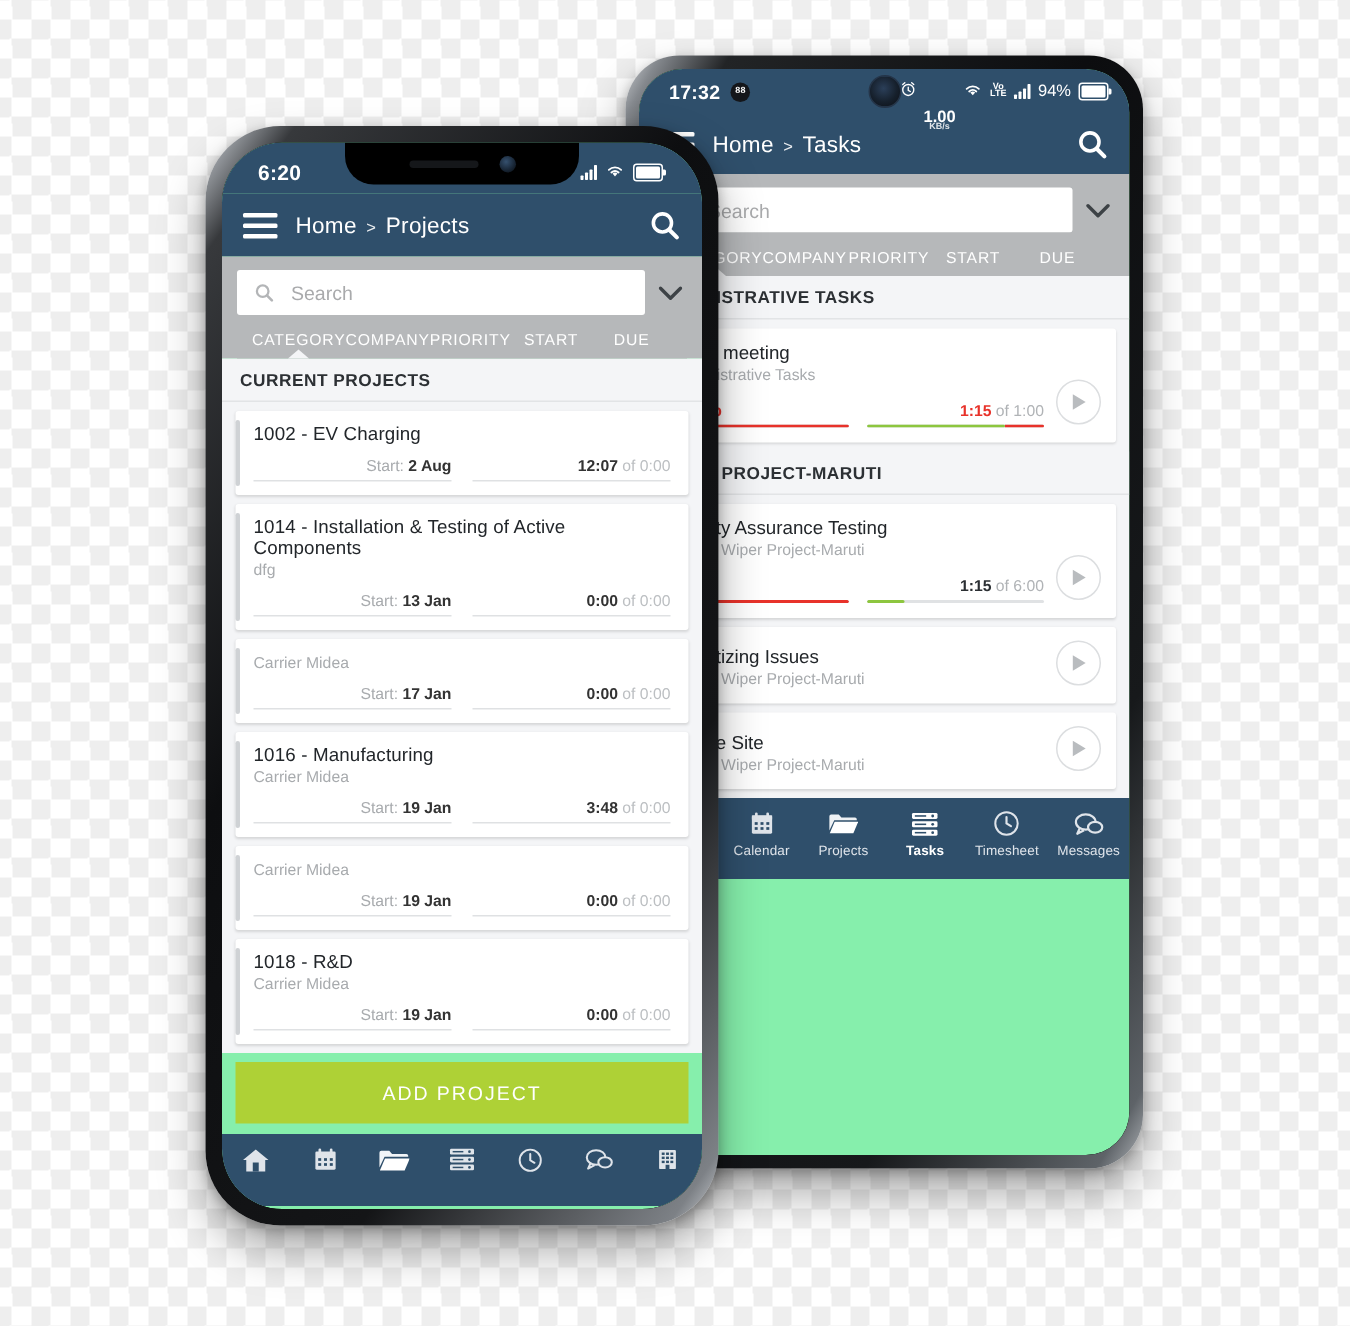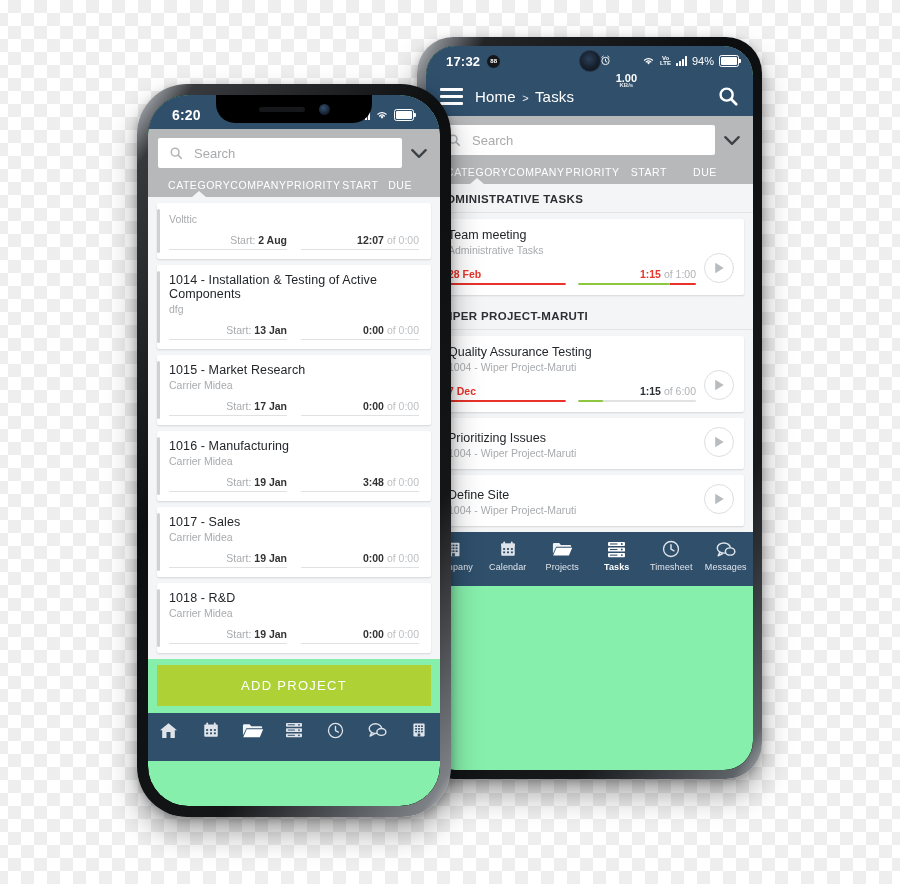--- a/index.html
+++ b/index.html
@@ -54,21 +54,21 @@
   .volte{line-height:.8;font-size:6px;font-weight:700;text-align:center;}
   .bars{display:flex;align-items:flex-end;gap:1px;height:10px;}
   .bars i{display:block;width:2px;background:#fff;border-radius:.5px;}
   .bars i:nth-child(1){height:3px}.bars i:nth-child(2){height:5px}
   .bars i:nth-child(3){height:7px}.bars i:nth-child(4){height:10px}
   .batt{width:18px;height:10px;border:1.4px solid #fff;border-radius:2.5px;position:relative;}
   .batt:after{content:"";position:absolute;right:-3px;top:2.5px;width:2px;height:4px;background:#fff;border-radius:0 1px 1px 0;}
   .batt i{position:absolute;left:1.3px;top:1.3px;bottom:1.3px;width:85%;background:#fff;border-radius:1px;display:block;}
 
   
-  #phone-front{left:137px;top:84px;width:314px;height:733px;}
+  #phone-front{left:137px;top:84px;width:342px;height:733px;}
   #phone-front .bezel{border-radius:50px;
     background:linear-gradient(125deg,#e3e5e8 0%,#9a9ea3 2.5%,#37393c 7%,#0d0e10 38%,#141517 72%,#7d8186 96%,#d5d8dc 100%);}
   #phone-front .inner{left:11px;top:11px;right:11px;bottom:11px;border-radius:40px;}
   #phone-front .screen{border-radius:40px;}
   .notch{
     position:absolute;left:50%;top:0;transform:translateX(-50%);
     width:156px;height:28px;background:#000;border-radius:0 0 19px 19px;z-index:6;
     display:flex;align-items:center;justify-content:center;gap:14px;
   }
   .notch .speaker{width:46px;height:5px;border-radius:3px;background:#15171a;}
@@ -497,20 +497,38 @@
                   <path d="M4.5 9.5a11 11 0 0115 0" stroke="#fff" stroke-width="2.2" fill="none" stroke-linecap="round"></path>
                   <path d="M7.6 12.7a6.8 6.8 0 018.8 0" stroke="#fff" stroke-width="2.2" fill="none" stroke-linecap="round"></path>
                 </svg>
             </span>
             <span class="batt">
                 <i></i>
               </span>
           </div>
         </div>
 
+        <div class="appbar" style="height:42px">
+          <div class="hamb">
+              <span></span>
+              <span></span>
+              <span></span>
+            </div>
+          <div class="crumb">
+            <span>Home</span>
+            <span class="sep">&gt;</span>
+            <span>Projects</span>
+          </div>
+          <div class="searchico">
+            <svg viewBox="0 0 24 24">
+                <circle cx="10.5" cy="10.5" r="6.6" fill="none" stroke="#fff" stroke-width="2.6"></circle>
+                <path d="M15.6 15.6L21 21" stroke="#fff" stroke-width="3" stroke-linecap="round"></path>
+              </svg>
+          </div>
+        </div>
 
         <div class="searchzone">
           <div class="searchrow">
             <div class="searchbox">
               <span class="mag">
                 <svg viewBox="0 0 24 24">
                     <circle cx="10.5" cy="10.5" r="6.6" fill="none" stroke="#8b8e91" stroke-width="2.6"></circle>
                     <path d="M15.6 15.6L21 21" stroke="#8b8e91" stroke-width="3" stroke-linecap="round"></path>
                   </svg>
               </span>
@@ -524,25 +542,26 @@
           </div>
           <div class="filters">
             <div class="f active">CATEGORY</div>
             <div class="f">COMPANY</div>
             <div class="f">PRIORITY</div>
             <div class="f">START</div>
             <div class="f">DUE</div>
           </div>
         </div>
 
+        <div class="sectionhdr">CURRENT PROJECTS</div>
 
         <div class="listwrap">
 
           <div class="card">
-            <div class="psub">Volttic</div>
+            <div class="ptitle">1002 - EV Charging</div>
             <div class="metarow">
               <div class="meta">
                 <span>Start:</span>
                 <b>2 Aug</b>
               </div>
               <div class="meta">
                 <b>12:07</b>
                 <span class="dim">of</span>
                 <span class="dim">0:00</span>
               </div>
@@ -559,21 +578,20 @@
               </div>
               <div class="meta">
                 <b>0:00</b>
                 <span class="dim">of</span>
                 <span class="dim">0:00</span>
               </div>
             </div>
           </div>
 
           <div class="card">
-            <div class="ptitle">1015 - Market Research</div>
             <div class="psub">Carrier Midea</div>
             <div class="metarow">
               <div class="meta">
                 <span>Start:</span>
                 <b>17 Jan</b>
               </div>
               <div class="meta">
                 <b>0:00</b>
                 <span class="dim">of</span>
                 <span class="dim">0:00</span>
@@ -591,21 +609,20 @@
               </div>
               <div class="meta">
                 <b>3:48</b>
                 <span class="dim">of</span>
                 <span class="dim">0:00</span>
               </div>
             </div>
           </div>
 
           <div class="card">
-            <div class="ptitle">1017 - Sales</div>
             <div class="psub">Carrier Midea</div>
             <div class="metarow">
               <div class="meta">
                 <span>Start:</span>
                 <b>19 Jan</b>
               </div>
               <div class="meta">
                 <b>0:00</b>
                 <span class="dim">of</span>
                 <span class="dim">0:00</span>

